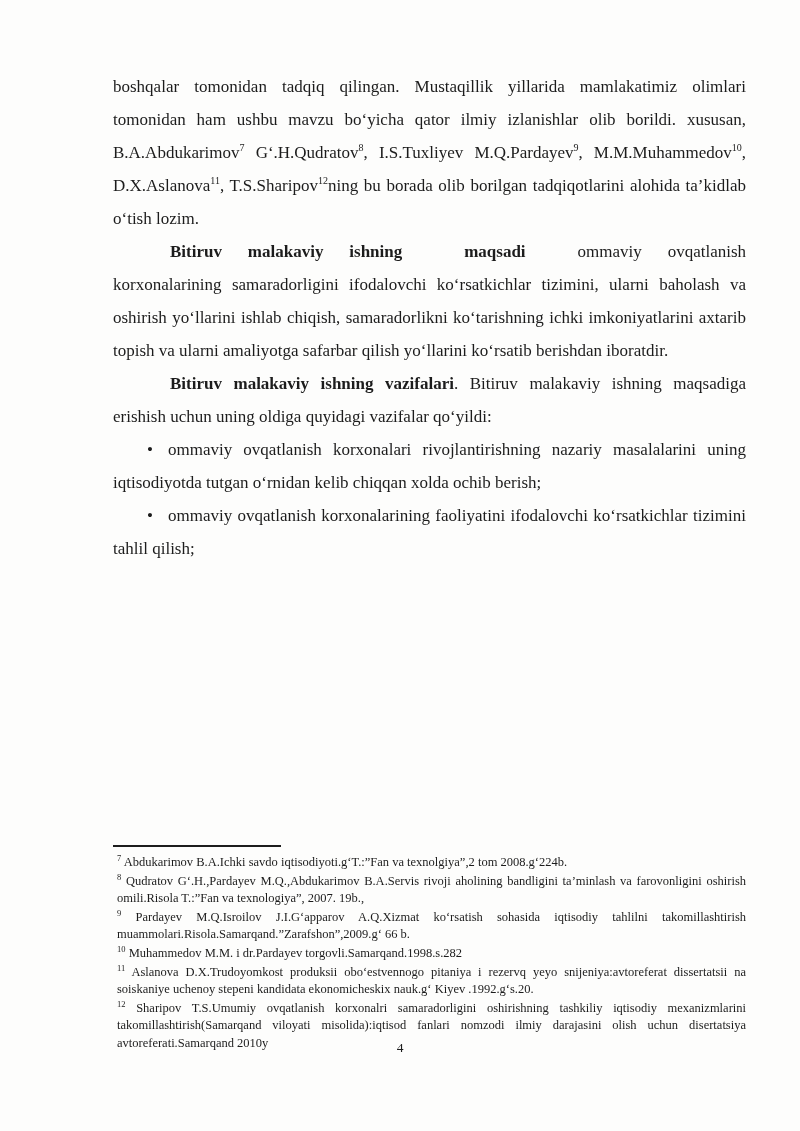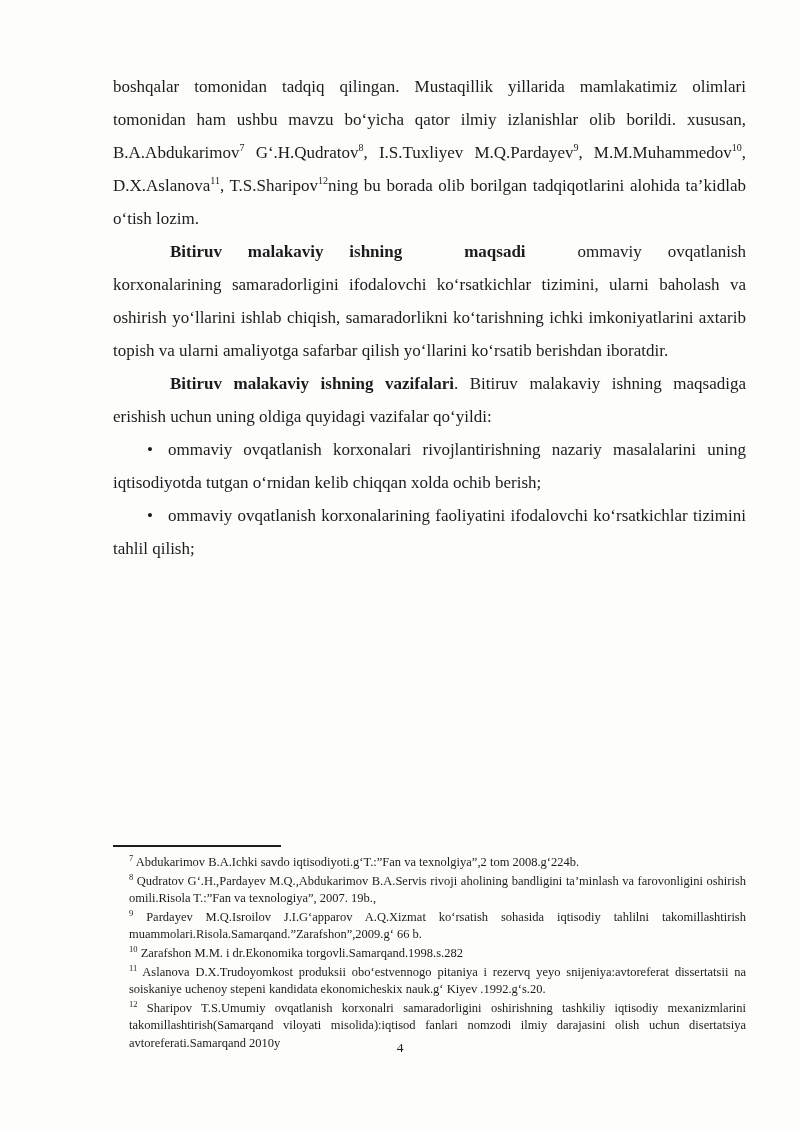--- a/index.html
+++ b/index.html
@@ -40,21 +40,21 @@
     width: 633px;
     font-size: 12.5px;
     line-height: 17.6px;
     text-align: justify;
   }
   .fn-rule {
     width: 168px;
     border-top: 2px solid #1d1d1d;
     margin-bottom: 7px;
   }
-  .footnotes p { margin: 0 0 1px 16px; }
+  .footnotes p { margin: 0 0 1px 4px; }
   .footnotes sup { font-size: 8.5px; }
   .page-number {
     position: absolute;
     top: 1040px;
     left: 0;
     width: 100%;
     text-align: center;
     font-size: 13.5px;
     color: #1c1c1c;
   }
@@ -82,21 +82,21 @@
 
   <div class="footnotes">
     <div class="fn-rule"></div>
 
     <p><sup>7</sup> <span>Abdukarimov B.A.Ichki savdo iqtisodiyoti.g‘T.:”Fan va texnolgiya”,2 tom 2008.g‘224b.</span></p>
 
     <p><sup>8</sup> <span>Qudratov G‘.H.,Pardayev M.Q.,Abdukarimov B.A.Servis rivoji aholining bandligini ta’minlash va farovonligini oshirish omili.Risola T.:”Fan va texnologiya”, 2007. 19b.,</span></p>
 
     <p><sup>9</sup> <span>Pardayev M.Q.Isroilov J.I.G‘apparov A.Q.Xizmat ko‘rsatish sohasida iqtisodiy tahlilni takomillashtirish muammolari.Risola.Samarqand.”Zarafshon”,2009.g‘ 66 b.</span></p>
 
-    <p><sup>10</sup> <span>Zarafshon M.M. i dr.Ekonomika torgovli.Samarqand.1998.s.282</span></p>
+    <p><sup>10</sup> <span>Muhammedov M.M. i dr.Pardayev torgovli.Samarqand.1998.s.282</span></p>
 
     <p><sup>11</sup> <span>Aslanova D.X.Trudoyomkost produksii obo‘estvennogo pitaniya i rezervq yeyo snijeniya:avtoreferat dissertatsii na soiskaniye uchenoy stepeni kandidata ekonomicheskix nauk.g‘ Kiyev .1992.g‘s.20.</span></p>
 
     <p><sup>12</sup> <span>Sharipov T.S.Umumiy ovqatlanish korxonalri samaradorligini oshirishning tashkiliy iqtisodiy mexanizmlarini takomillashtirish(Samarqand viloyati misolida):iqtisod fanlari nomzodi ilmiy darajasini olish uchun disertatsiya avtoreferati.Samarqand 2010y</span></p>
   </div>
 
   <div class="page-number">4</div>
 
 </div>
 

